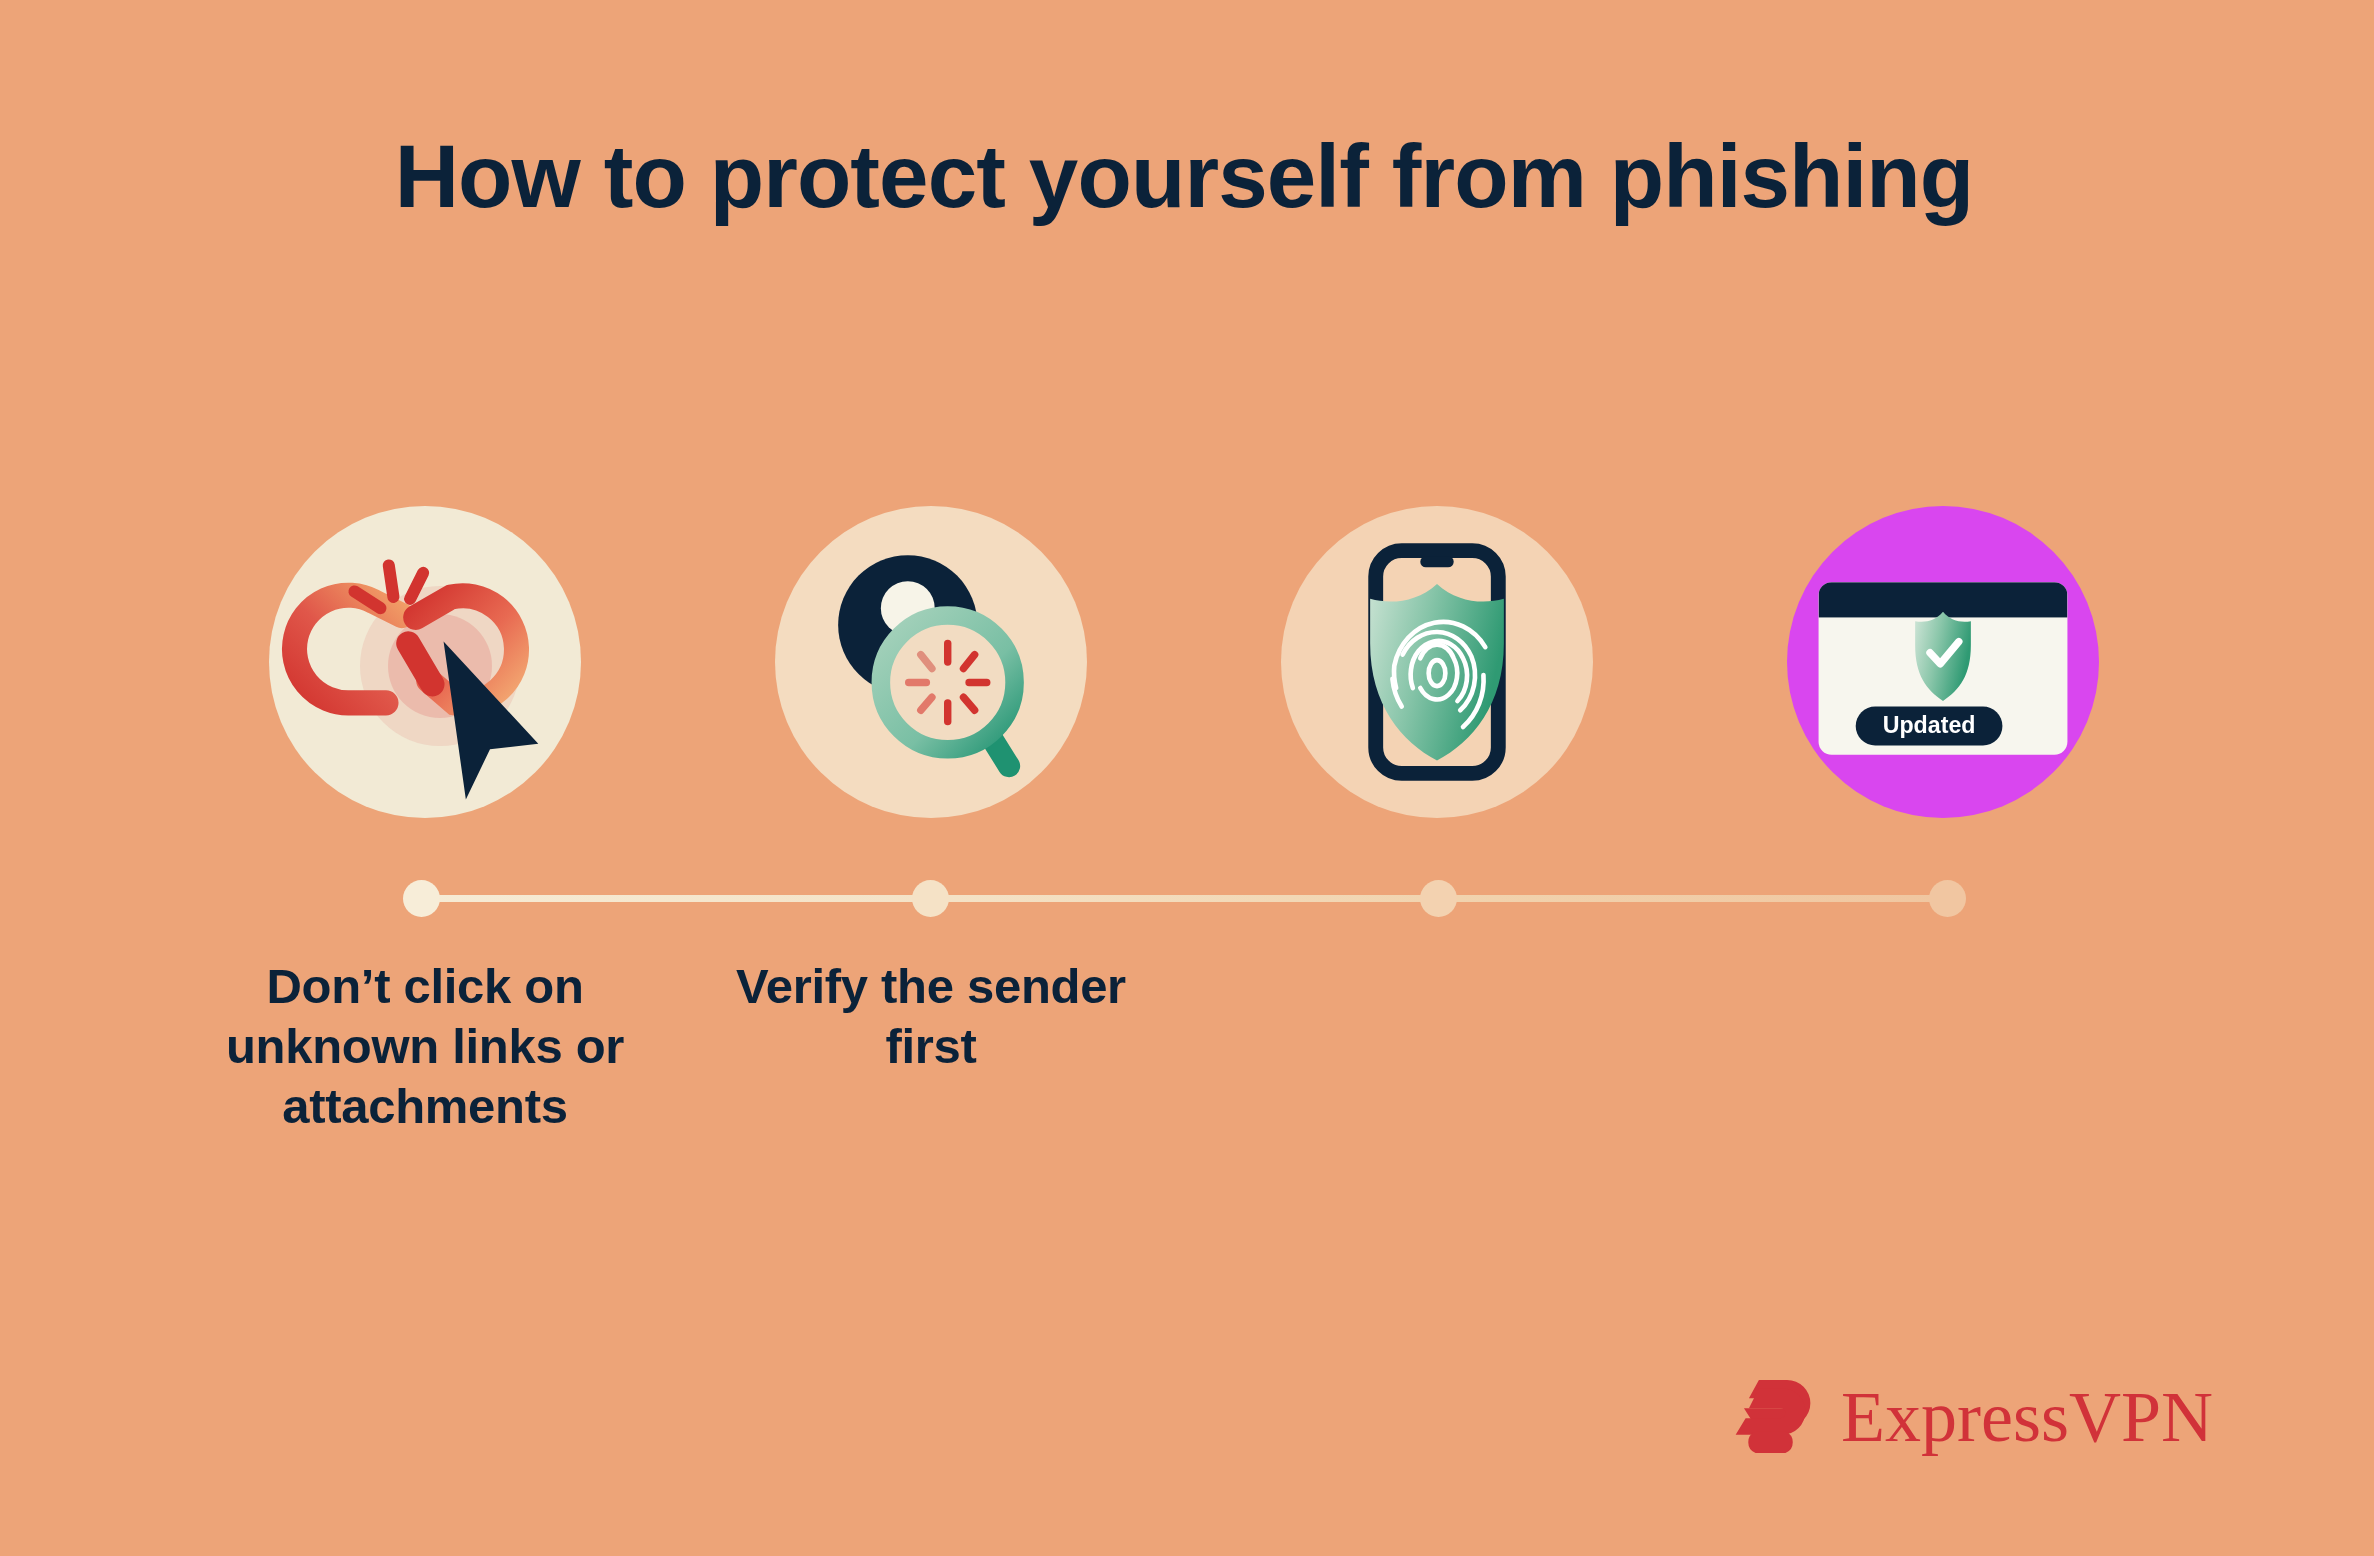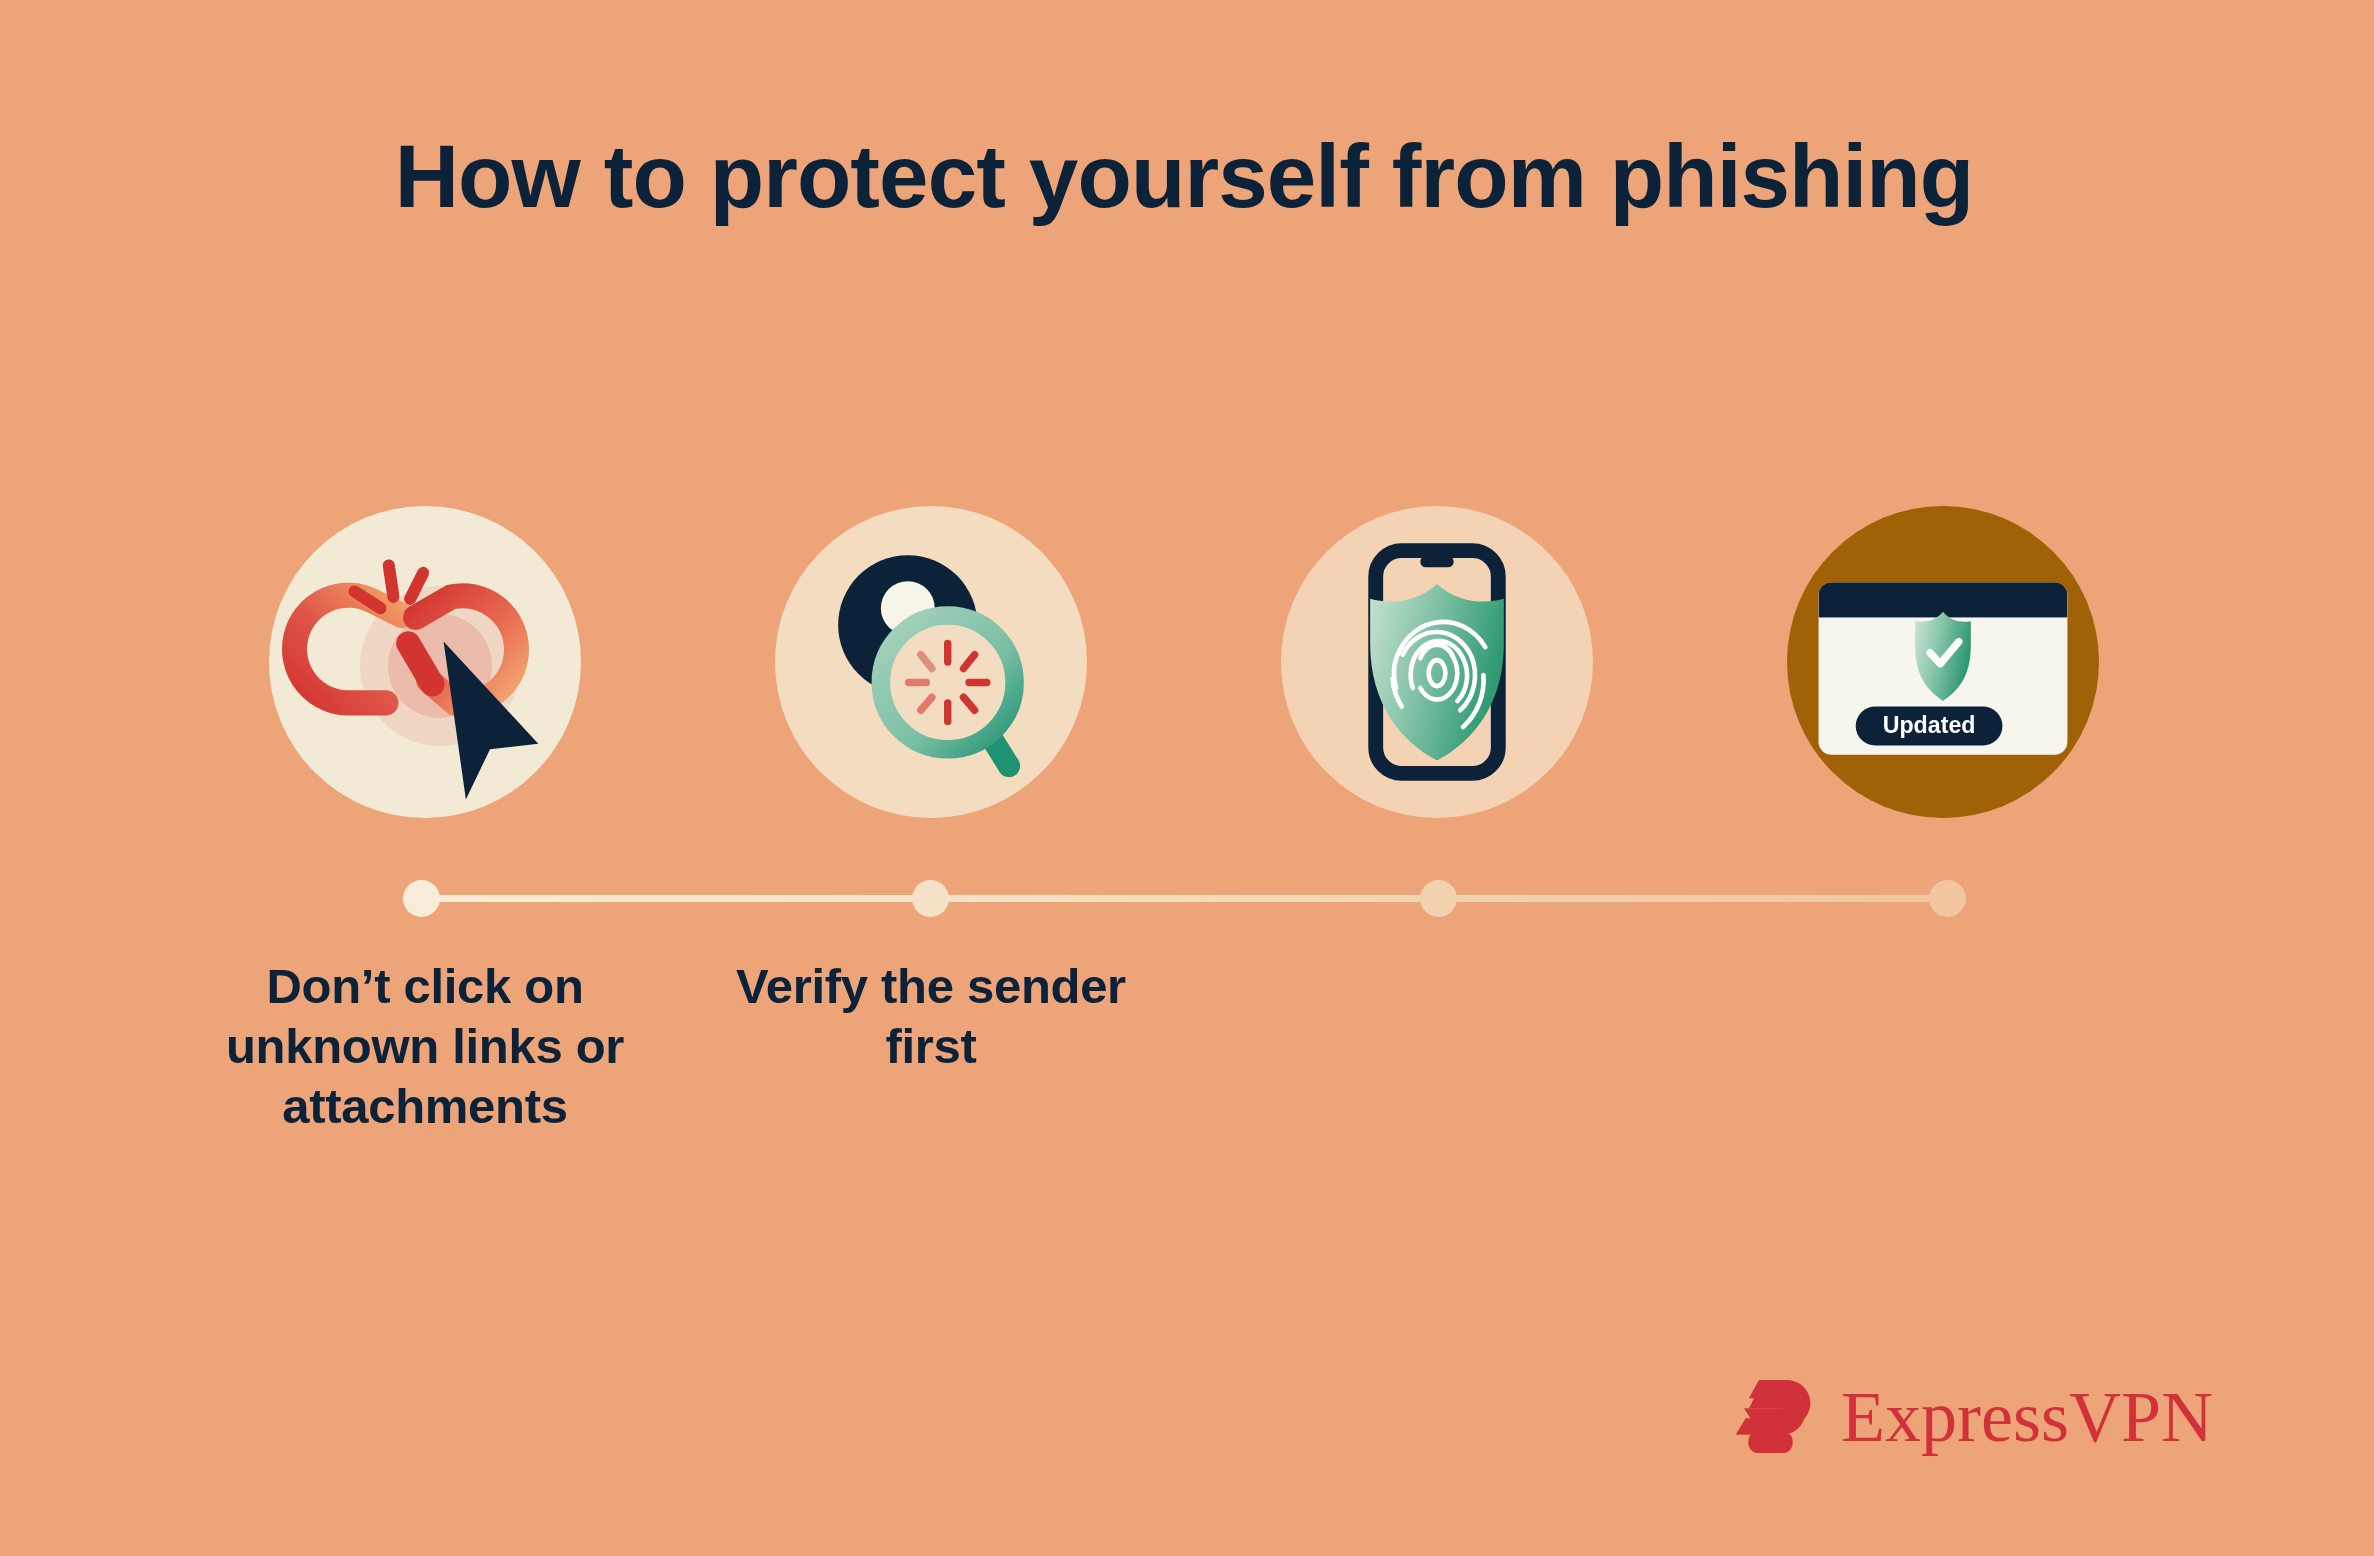--- a/index.html
+++ b/index.html
@@ -41,21 +41,21 @@
   
   .badge {
     position:relative;
     width:312px; height:312px;
     border-radius:50%;
     display:flex; align-items:center; justify-content:center;
   }
   .step:nth-child(1) .badge { background:#f2ead5; }
   .step:nth-child(2) .badge { background:#f4dcc0; }
   .step:nth-child(3) .badge { background:#f4d3b4; }
-  .step:nth-child(4) .badge { background:#a16207;text-align:right; }
+  .step:nth-child(4) .badge { background:#d946ef;text-align:right; }
 
   .icon-art { position:relative; width:312px; height:312px; }
 
   
   .timeline {
     position:absolute;
     top:895px; left:422px;
     width:1526px; height:7.4px;
     background:linear-gradient(to right,#f6ebd5 0%,#f4e2c6 35%,#f1d3ae 68%,#f0c6a0 100%);
   }

